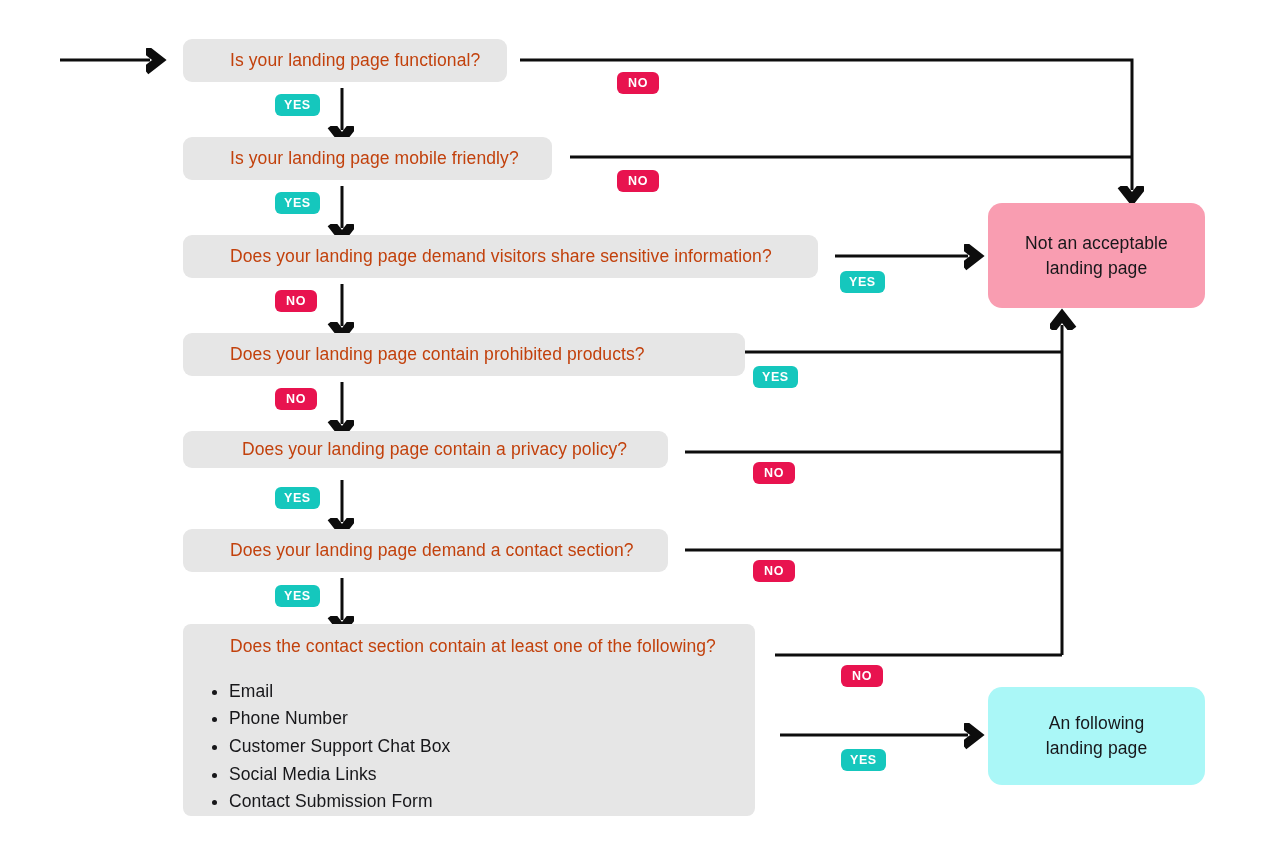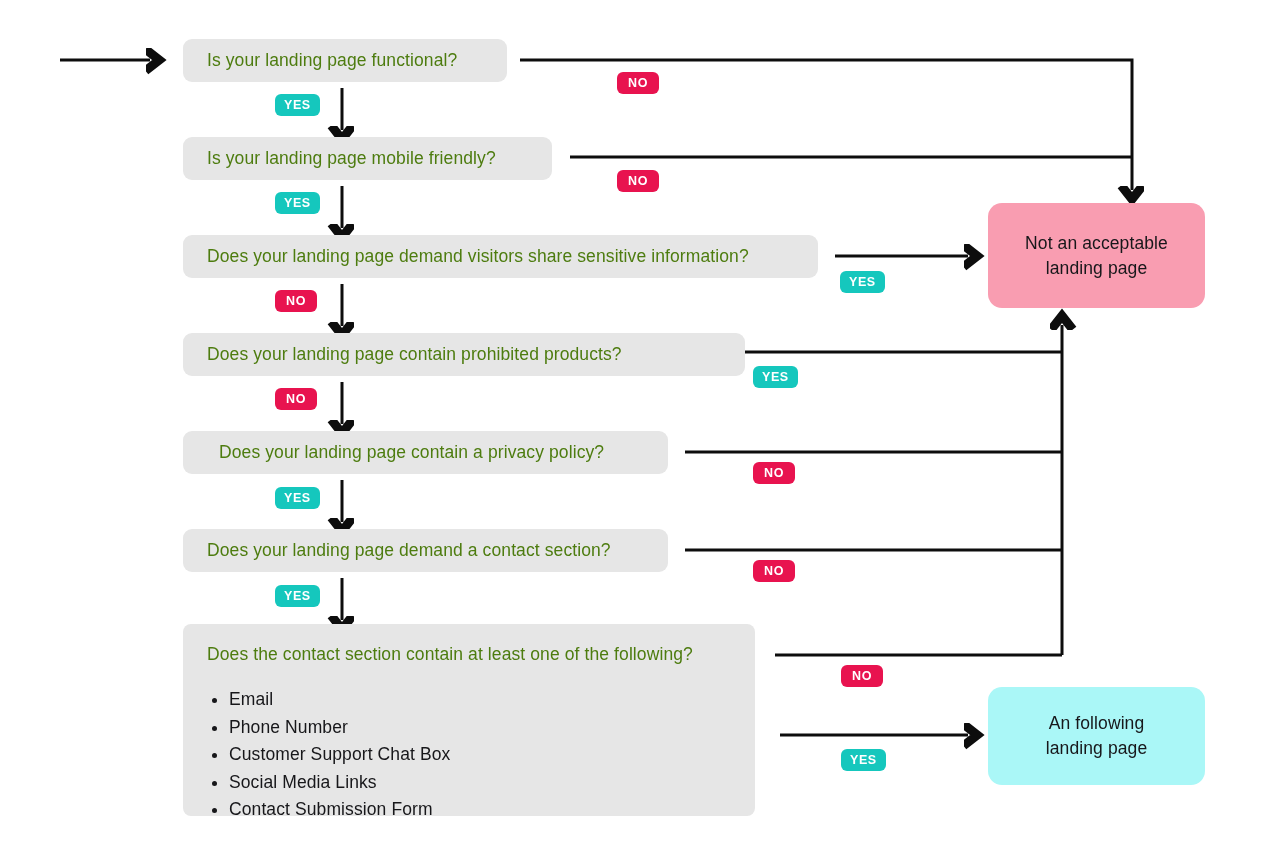--- a/index.html
+++ b/index.html
@@ -26,26 +26,27 @@
     border-radius: 9px;
     box-sizing: border-box;
     display: flex;
     flex-direction: column;
     justify-content: center;
     padding: 0 24px;
   }
   .qbox .qtext {
     font-size: 17.5px;
     line-height: 1.25;
-    color: #4d7c0f;
+    color: #c2410c;
     letter-spacing: .1px;
     font-weight: 400;
+    margin-left: 23px;
   }
   .qbox.tall {
-    justify-content: space-between;
+    justify-content: flex-end;
     padding-top: 20px;
     border-radius: 8px;
   }
   .qlist {
     margin: 20px 0 0 0;
     padding: 0 0 0 22px;
     list-style: disc;
   }
   .qlist li {
     font-size: 17.5px;
@@ -162,21 +163,21 @@
   </div>
 
   <div class="qbox" style="left:183px; top:137px; width:369px; height:43px;">
     <div class="qtext">Is your landing page mobile friendly?</div>
   </div>
 
   <div class="qbox" style="left:183px; top:333px; width:562px; height:43px;">
     <div class="qtext">Does your landing page contain prohibited products?</div>
   </div>
 
-  <div class="qbox" style="left:183px; top:431px; width:485px; height:43px;padding-left:36px;">
+  <div class="qbox" style="left:183px; top:431px; width:485px; height:37px;padding-left:36px;">
     <div class="qtext">Does your landing page contain a privacy policy?</div>
   </div>
 
   <div class="qbox" style="left:183px; top:529px; width:485px; height:43px;">
     <div class="qtext">Does your landing page demand a contact section?</div>
   </div>
 
   <div class="qbox tall" style="left:183px; top:624px; width:572px; height:192px;">
     <div class="qtext">Does the contact section contain at least one of the following?</div>
     <ul class="qlist">

